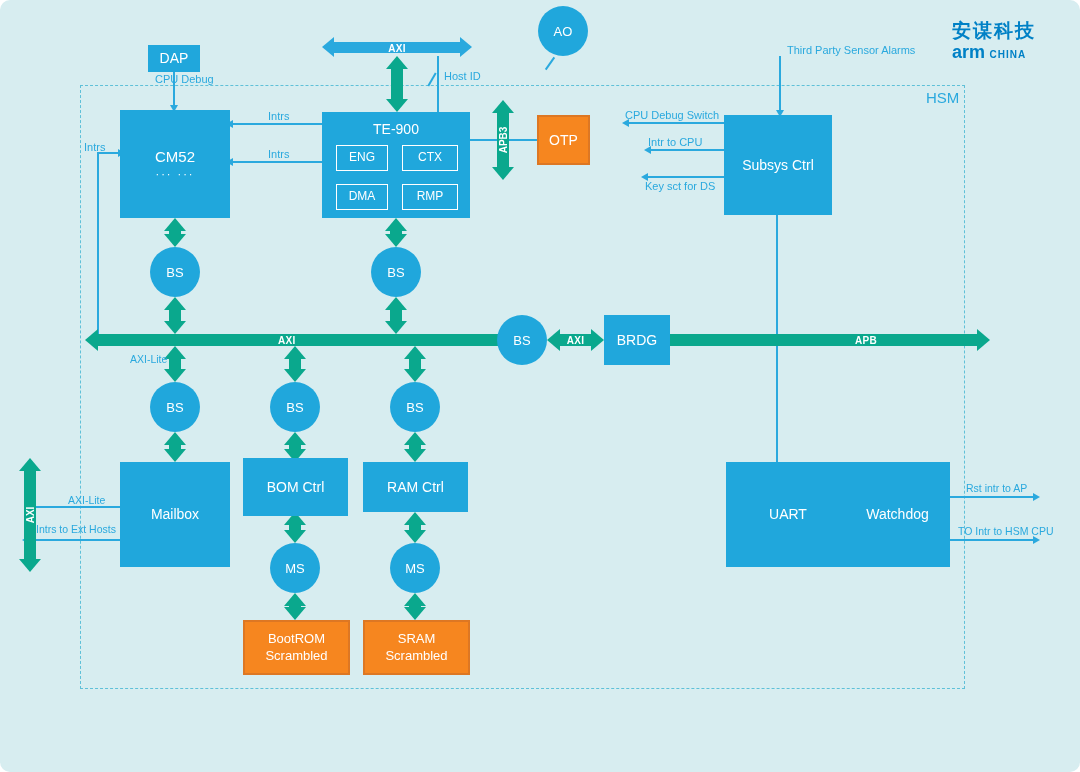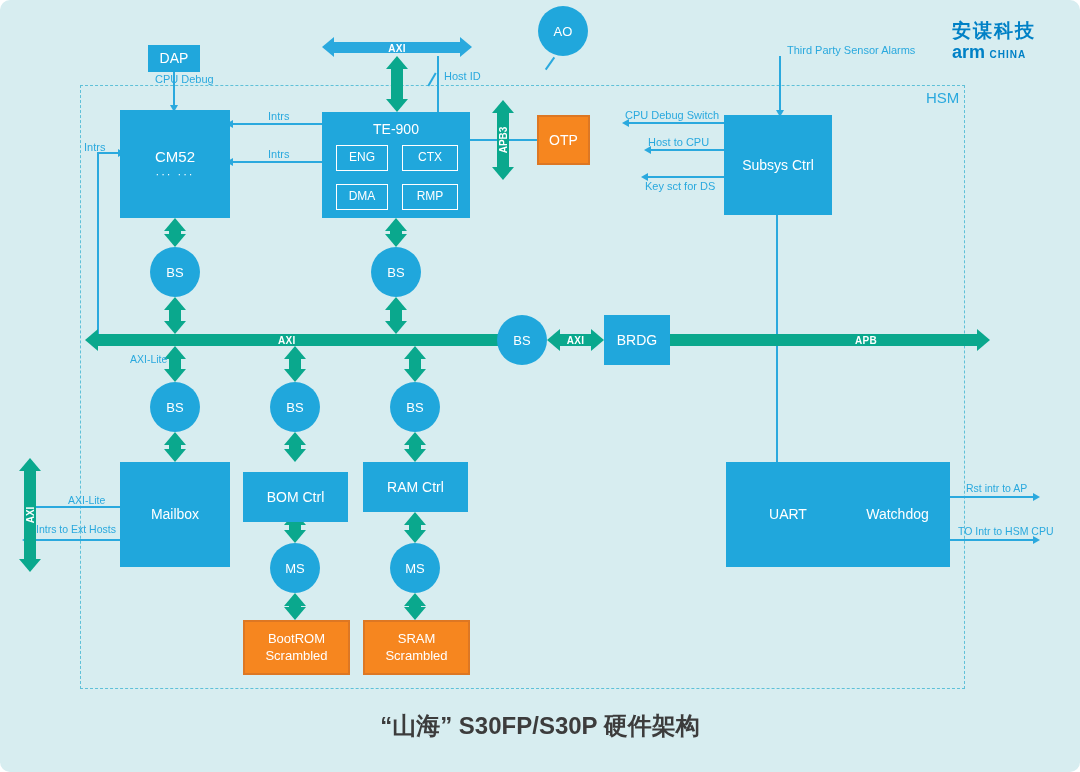--- a/index.html
+++ b/index.html
@@ -129,21 +129,21 @@
     <span class="buslv">APB3</span>
   </div>
   <div class="box orange" style="left:537px;top:115px;width:53px;height:50px;">OTP</div>
 
   <div class="box" style="left:724px;top:115px;width:108px;height:100px;">Subsys Ctrl</div>
   <div class="lab" style="left:787px;top:44px;">Third Party Sensor Alarms</div>
   <div class="vl adn" style="left:779px;top:56px;height:55px;"></div>
 
   <div class="lab" style="left:625px;top:109px;">CPU Debug Switch</div>
   <div class="hl al" style="left:628px;top:122px;width:96px;"></div>
-  <div class="lab" style="left:648px;top:136px;">Host to CPU</div>
+  <div class="lab" style="left:648px;top:136px;">Intr to CPU</div>
   <div class="hl al" style="left:650px;top:149px;width:74px;"></div>
   <div class="lab" style="left:645px;top:180px;">Key sct for DS</div>
   <div class="hl al" style="left:647px;top:176px;width:77px;"></div>
 
   <div class="vl" style="left:776px;top:215px;height:247px;"></div>
 
   <div class="gv aup adn" style="left:169px;top:231px;height:3px;"></div>
   <div class="gv aup adn" style="left:169px;top:310px;height:11px;"></div>
   <div class="gv aup adn" style="left:390px;top:231px;height:3px;"></div>
   <div class="gv aup adn" style="left:390px;top:310px;height:11px;"></div>
@@ -169,21 +169,21 @@
   <div class="gv aup adn" style="left:289px;top:359px;height:10px;"></div>
   <div class="gv aup adn" style="left:289px;top:445px;height:4px;"></div>
   <div class="gv aup adn" style="left:409px;top:359px;height:10px;"></div>
   <div class="gv aup adn" style="left:409px;top:445px;height:4px;"></div>
 
   <div class="circle" style="left:150px;top:382px;">BS</div>
   <div class="circle" style="left:270px;top:382px;">BS</div>
   <div class="circle" style="left:390px;top:382px;">BS</div>
 
   <div class="box" style="left:120px;top:462px;width:110px;height:105px;">Mailbox</div>
-  <div class="box" style="left:243px;top:472px;width:105px;height:50px;">BOM Ctrl</div>
+  <div class="box" style="left:243px;top:458px;width:105px;height:58px;">BOM Ctrl</div>
   <div class="box" style="left:363px;top:462px;width:105px;height:50px;">RAM Ctrl</div>
   <div class="box" style="left:726px;top:462px;width:124px;height:105px;">UART</div>
   <div class="box" style="left:845px;top:462px;width:105px;height:105px;">Watchdog</div>
 
   <div class="gv aup adn" style="left:24px;top:471px;height:88px;">
     <span class="buslv">AXI</span>
   </div>
   <div class="lab" style="left:68px;top:494px;font-size:10.5px;">AXI-Lite</div>
   <div class="hl" style="left:36px;top:506px;width:84px;"></div>
   <div class="lab" style="left:36px;top:523px;font-size:10.5px;">Intrs to Ext Hosts</div>
@@ -203,15 +203,14 @@
 
   <div class="box orange" style="left:243px;top:620px;width:107px;height:55px;font-size:13px;justify-content:center;">
     <span>BootROM</span>
     <span>Scrambled</span>
   </div>
   <div class="box orange" style="left:363px;top:620px;width:107px;height:55px;font-size:13px;">
     <span>SRAM</span>
     <span>Scrambled</span>
   </div>
 
-  <div class="title">“山海” S30FP/S30P 硬件架构</div>
 
 </div>
 
 </body></html>

